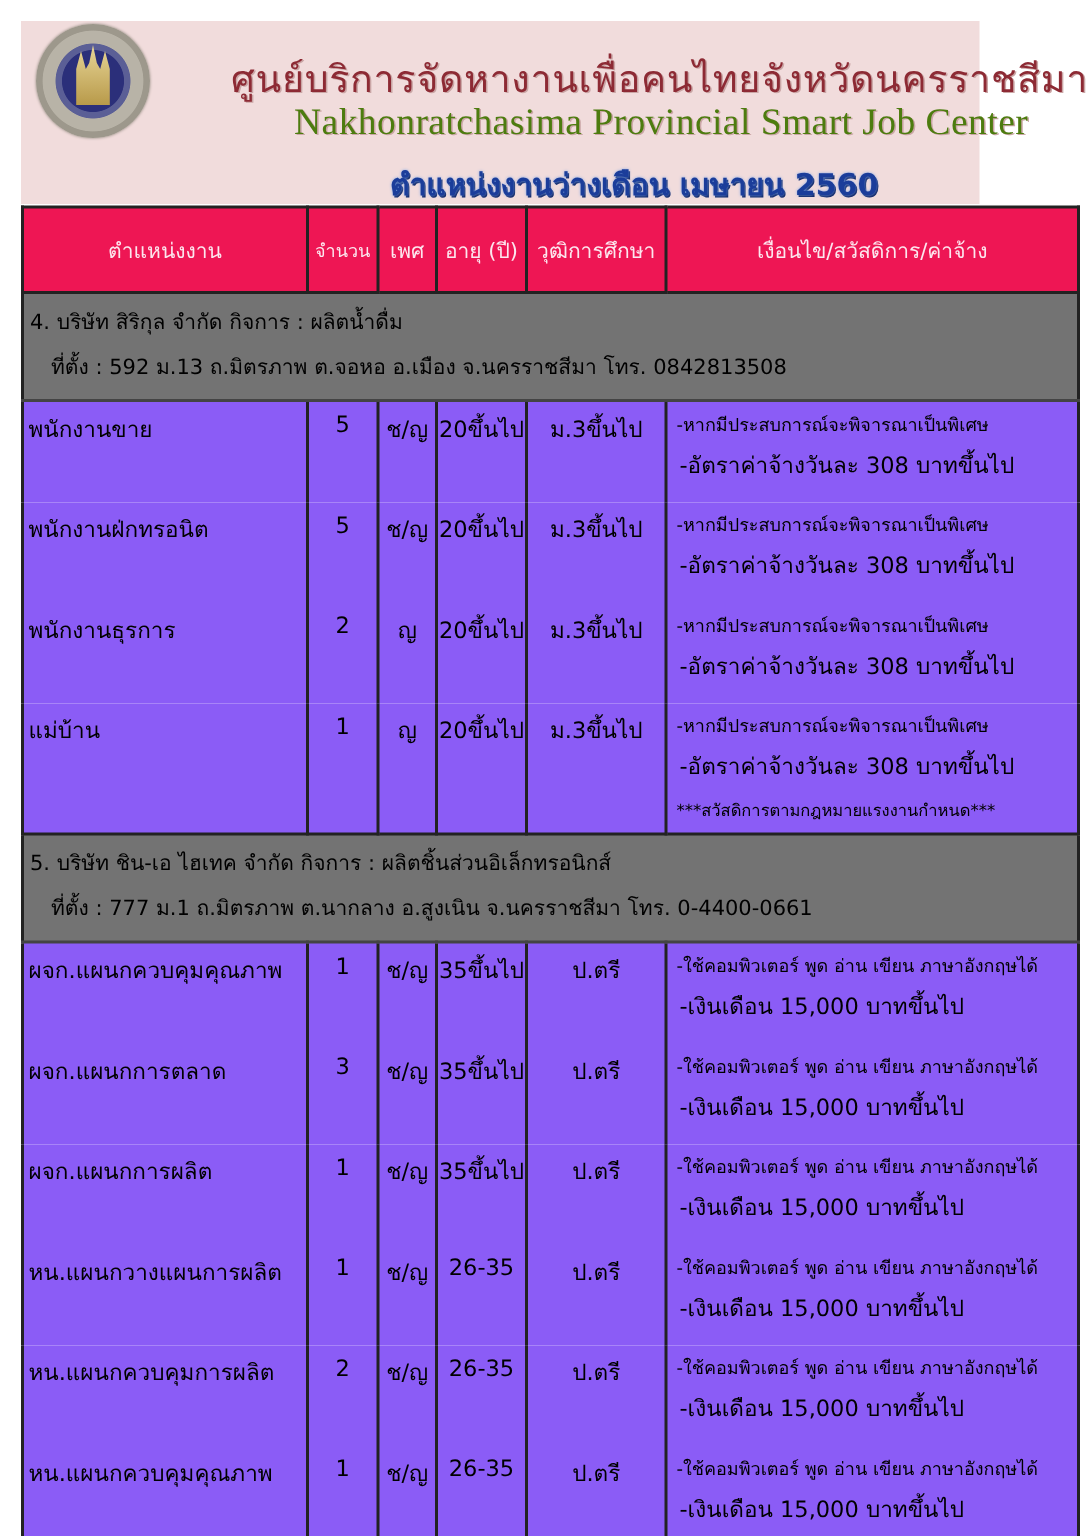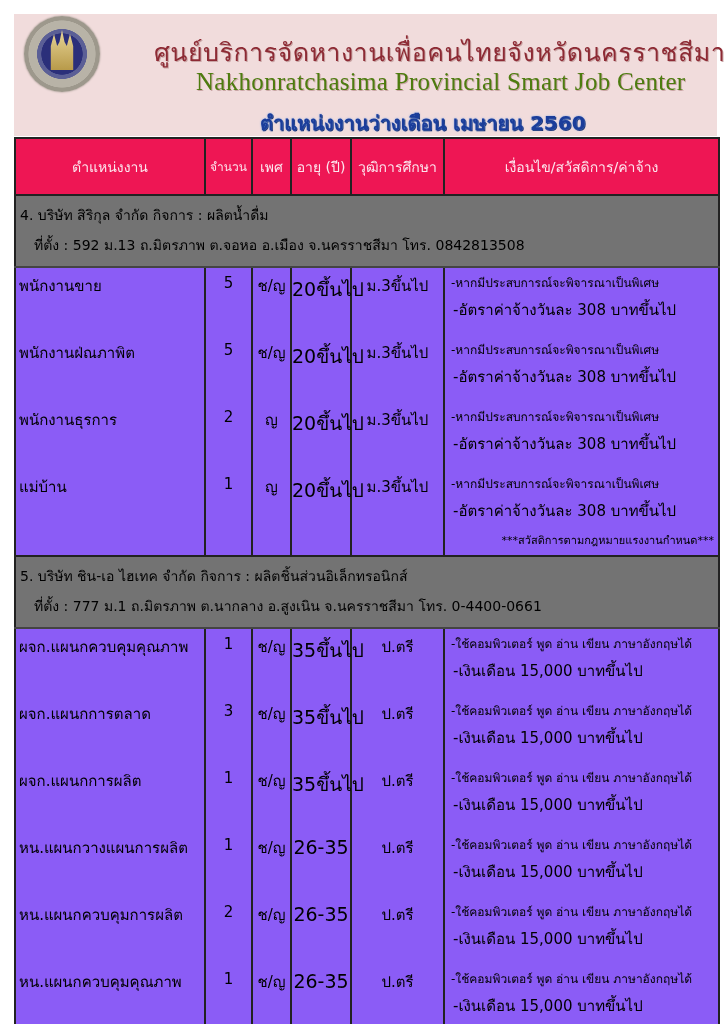--- a/index.html
+++ b/index.html
@@ -3,21 +3,21 @@
 <meta charset="utf-8">
 <style>
   html, body { margin: 0; padding: 0; }
   body {
     width: 724px; height: 1024px; background: #ffffff;
     position: relative; overflow: hidden;
     font-family: "DejaVu Sans", "Liberation Sans", sans-serif;
     color: #000;
   }
   .header {
-    position: absolute; left: 14px; top: 14px; width: 703px; height: 122px;
+    position: absolute; left: 14px; top: 14px; width: 639px; height: 122px;
     background: #f1dcdc;
   }
   .logo {
     position: absolute; left: 10px; top: 2px; width: 76px; height: 76px;
     border-radius: 50%;
     background: radial-gradient(circle at 50% 50%, #2b2f7a 0 38%, #5b5f96 39% 46%, #b8b3a7 47% 62%, #9d988c 63% 100%);
     box-shadow: 0 0 2px #8a8478;
   }
   .logo .emblem {
     position: absolute; left: 22px; top: 14px; width: 32px; height: 40px;
@@ -65,25 +65,25 @@
   table.jobs thead th.th-small { font-size: 12px; margin-left: 28px; }
   tr.company td {
     background: #737373; border-left: 2px solid #222; border-right: 2px solid #222;
     border-bottom: 2px solid #444;
     padding: 4px 4px 6px 4px; font-size: 14px; line-height: 30px;
   }
   tr.company .addr { padding-left: 14px; }
   tr.job td { background: #8b5cf6; height: 61px; }
   tr.job td.pos { padding: 6px 0 0 3px; font-size: 15px; }
   tr.job td.c { text-align: center; padding-top: 6px; font-size: 15px; }
-  tr.job td.age { font-size: 19px; white-space: nowrap; }
+  tr.job td.age { font-size: 15px; white-space: nowrap; }
   tr.job td.cond { padding: 4px 4px 0 6px; }
   .cond .line1 { font-size: 12px; line-height: 22px; white-space: nowrap; }
   .cond .line2 { font-size: 15px; line-height: 32px; white-space: nowrap; padding-left: 2px; }
-  .cond .note { font-size: 11px; text-align: right; line-height: 28px; white-space: nowrap; }
+  .cond .note { font-size: 11px; text-align: left; line-height: 28px; white-space: nowrap; }
   .cond .note-italic { font-size: 14px; font-style: italic; text-align: right; line-height: 26px; }
   tr.last-in-group td { border-bottom: 2px solid #222; margin-top: 41px; }
 </style>
 </head>
 <body>
 
 <div class="header">
   <div class="logo">
     <div class="emblem"></div>
   </div>
@@ -124,21 +124,21 @@
       <td class="c">5</td>
       <td class="c">ช/ญ</td>
       <td class="c age">20ขึ้นไป</td>
       <td class="c">ม.3ขึ้นไป</td>
       <td class="cond">
         <div class="line1">-หากมีประสบการณ์จะพิจารณาเป็นพิเศษ</div>
         <div class="line2">-อัตราค่าจ้างวันละ 308 บาทขึ้นไป</div>
       </td>
     </tr>
     <tr class="job">
-      <td class="pos">พนักงานฝ่ณภาพิต</td>
+      <td class="pos">พนักงานฝ่กทรอนิต</td>
       <td class="c">5</td>
       <td class="c">ช/ญ</td>
       <td class="c age">20ขึ้นไป</td>
       <td class="c">ม.3ขึ้นไป</td>
       <td class="cond">
         <div class="line1">-หากมีประสบการณ์จะพิจารณาเป็นพิเศษ</div>
         <div class="line2">-อัตราค่าจ้างวันละ 308 บาทขึ้นไป</div>
       </td>
     </tr>
     <tr class="job">

